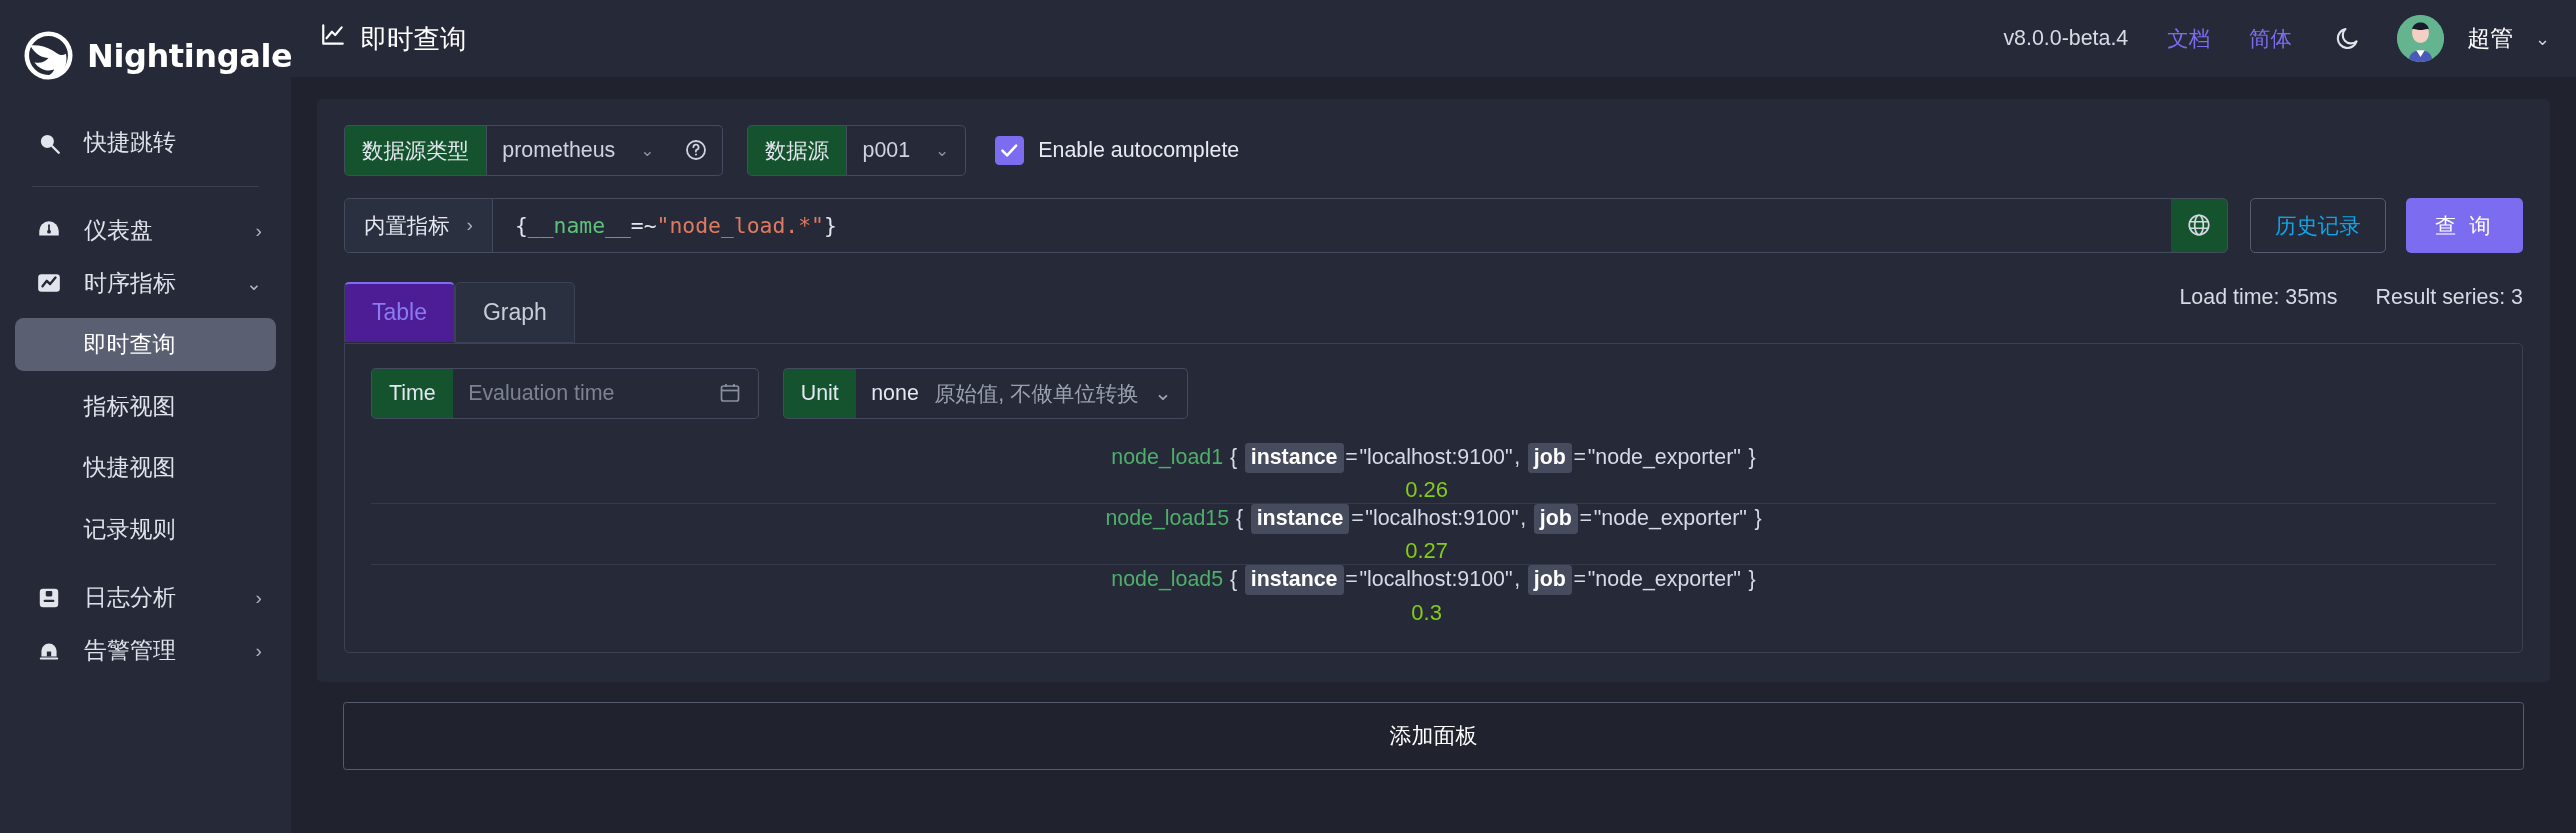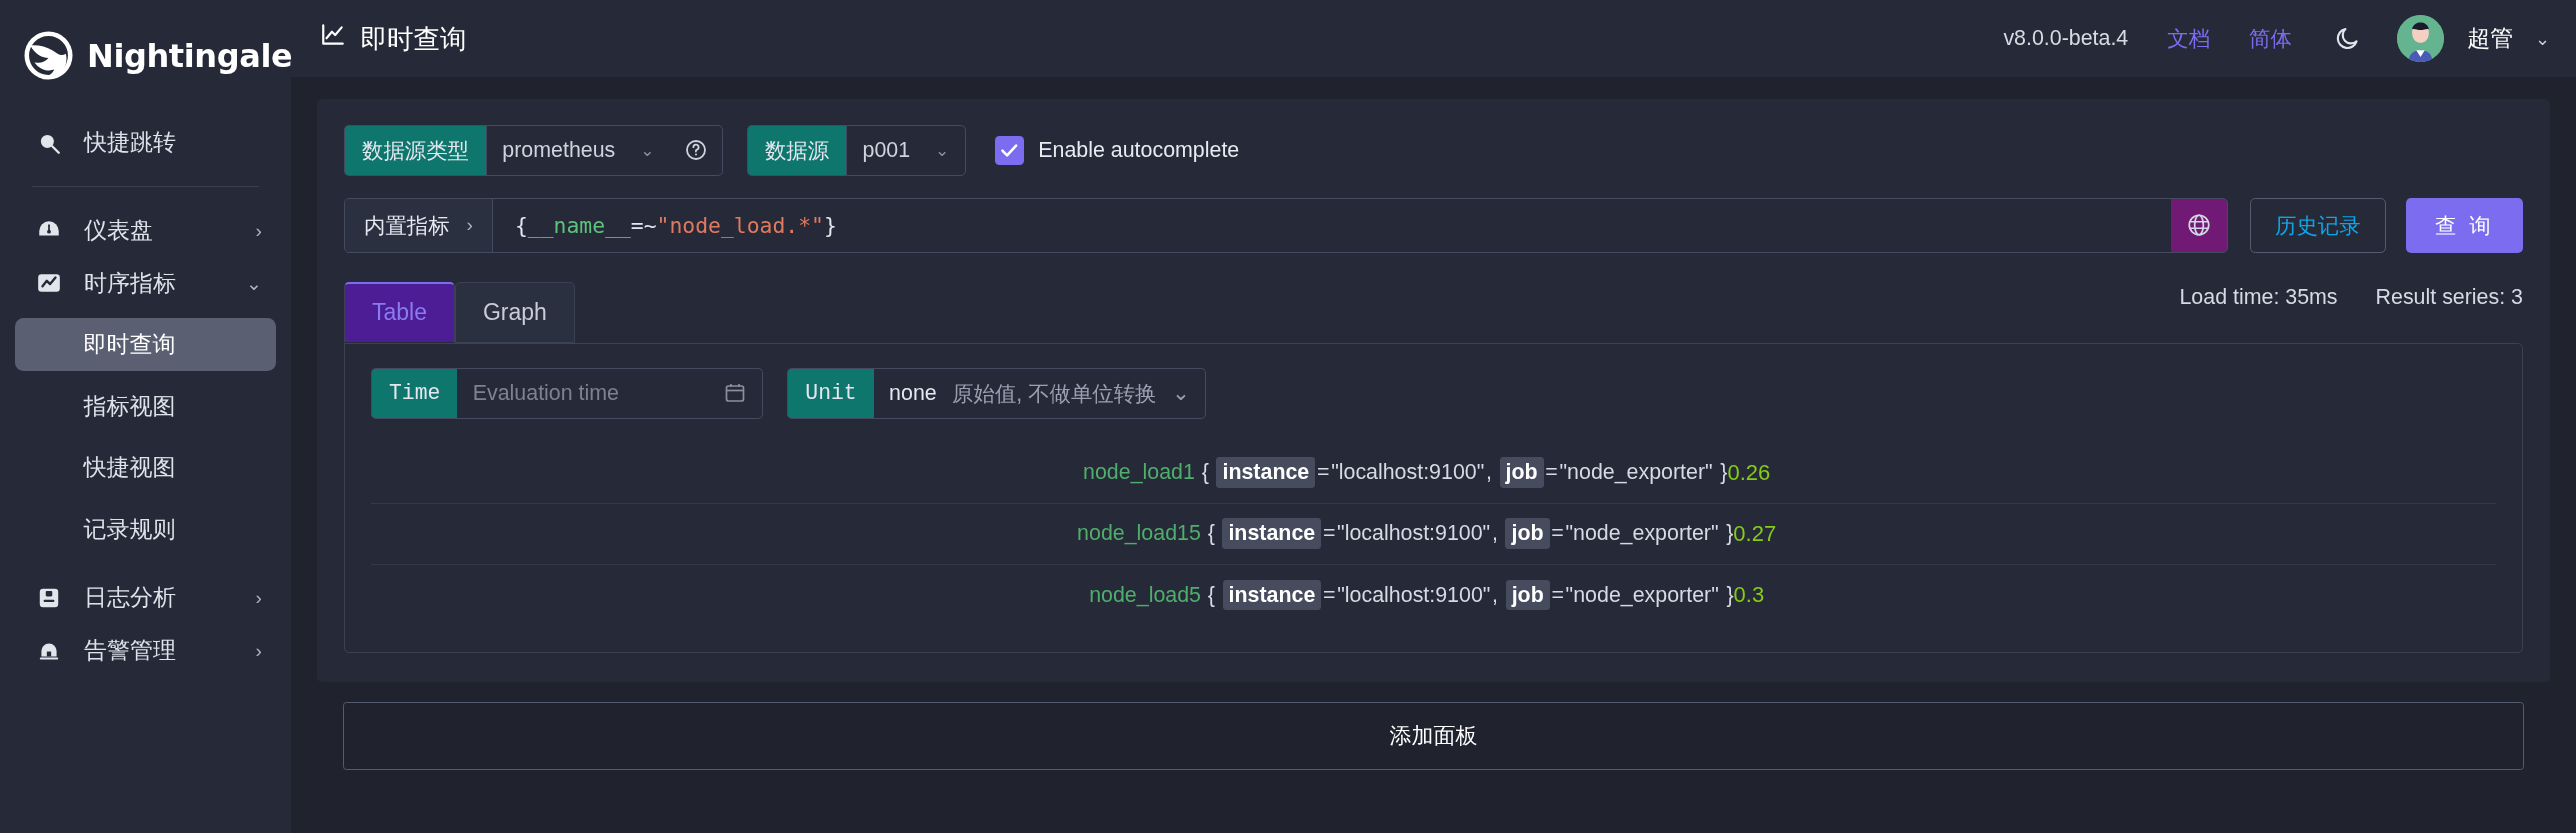--- a/index.html
+++ b/index.html
@@ -76,24 +76,24 @@
     background: #262a38; border-radius: 5.1px;
     padding: 26px 27px 29px 27px;
   }
 
   .row { display: flex; align-items: center; }
   .row1 { gap: 0; margin-bottom: 22px; }
 
   
   .grp { display: flex; align-items: stretch; }
   .grp .addon {
-    background: #0f766e; border: 0.9px solid #444b5f;
+    background: #14532d; border: 0.9px solid #444b5f;
     color: #e4e7ef; font-size: 21.4px;
     display: flex; align-items: center; padding: 0 17px; height: 51px;
-    border-right: none; border-radius: 5.1px 0 0 5.1px; white-space: nowrap; font-family: Liberation Mono, monospace;
+    border-right: none; border-radius: 5.1px 0 0 5.1px; white-space: nowrap;
   }
   .grp .field {
     background: #262a38; border: 0.9px solid #444b5f;
     color: #cfd3de; font-size: 21.4px;
     display: flex; align-items: center; gap: 25px; padding: 0 15.4px;
     height: 51px; border-radius: 0 5.1px 5.1px 0; cursor: pointer; white-space: nowrap;
   }
   .grp .field.mid { border-radius: 0; border-right: none; }
   .grp .field .chev { color: #8b90a0; font-size: 17px; }
   .helpbtn {
@@ -108,21 +108,21 @@
     width: 29px; height: 29px; border-radius: 4.3px; background: #7c6cf0;
     display: flex; align-items: center; justify-content: center;
   }
   .chk-lbl { color: #e8eaf1; font-size: 21.4px; }
 
   
   .qrow { display: flex; align-items: stretch; gap: 0; }
   .qleft {
     display: flex; align-items: stretch; flex: 1 1 auto;
     border: 0.9px solid #444b5f; border-radius: 5.1px; overflow: hidden;
-    background: #701a75; height: 55px;
+    background: #14532d; height: 55px;
   }
   .qmetrics {
     display: flex; align-items: center; gap: 17px; padding: 0 19px;
     color: #e4e7ef; font-size: 21.4px; background: #2b3040;
     border-right: 0.9px solid #444b5f; cursor: pointer; white-space: nowrap;
   }
   .qmetrics .chev { color: #aeb3c2; font-size: 19px; }
   .qinput {
     flex: 1 1 auto; display: flex; align-items: center; padding: 0 22px;
     font-family: "DejaVu Sans Mono", monospace; font-size: 21.4px; color: #d8dce6;
@@ -183,22 +183,22 @@
     background: #262a38; border: 0.9px solid #444b5f; border-left: none;
     height: 51px; border-radius: 0 5.1px 5.1px 0;
     display: flex; align-items: center; gap: 15.4px;
     padding: 0 15.4px; font-size: 21.4px; cursor: pointer; white-space: nowrap;
   }
   .unit-v { color: #e4e7ef; }
   .unit-d { color: #9aa0b0; }
 
   .table { margin-top: 24px; }
   .trow {
-    display: flex; align-items: center; justify-content: center;
-    height: 61px; border-bottom: 0.9px solid #343a4a; padding: 0 12px;
+    display: flex; align-items: center; justify-content: space-between;
+    height: 61px; border-bottom: 0.9px solid #343a4a; padding: 0 12px; flex-direction: column;
   }
   .trow:last-child { border-bottom: none; }
   .series {
     font-size: 21.4px; display: flex; align-items: center; gap: 0;
     font-family: "Liberation Sans", sans-serif; white-space: nowrap;
   }
   .m-name { color: #4fae6b; margin-right: 6.8px; }
   .brace { color: #d6dae4; }
   .lkey {
     background: #464c5e; color: #ffffff; font-weight: 700;

